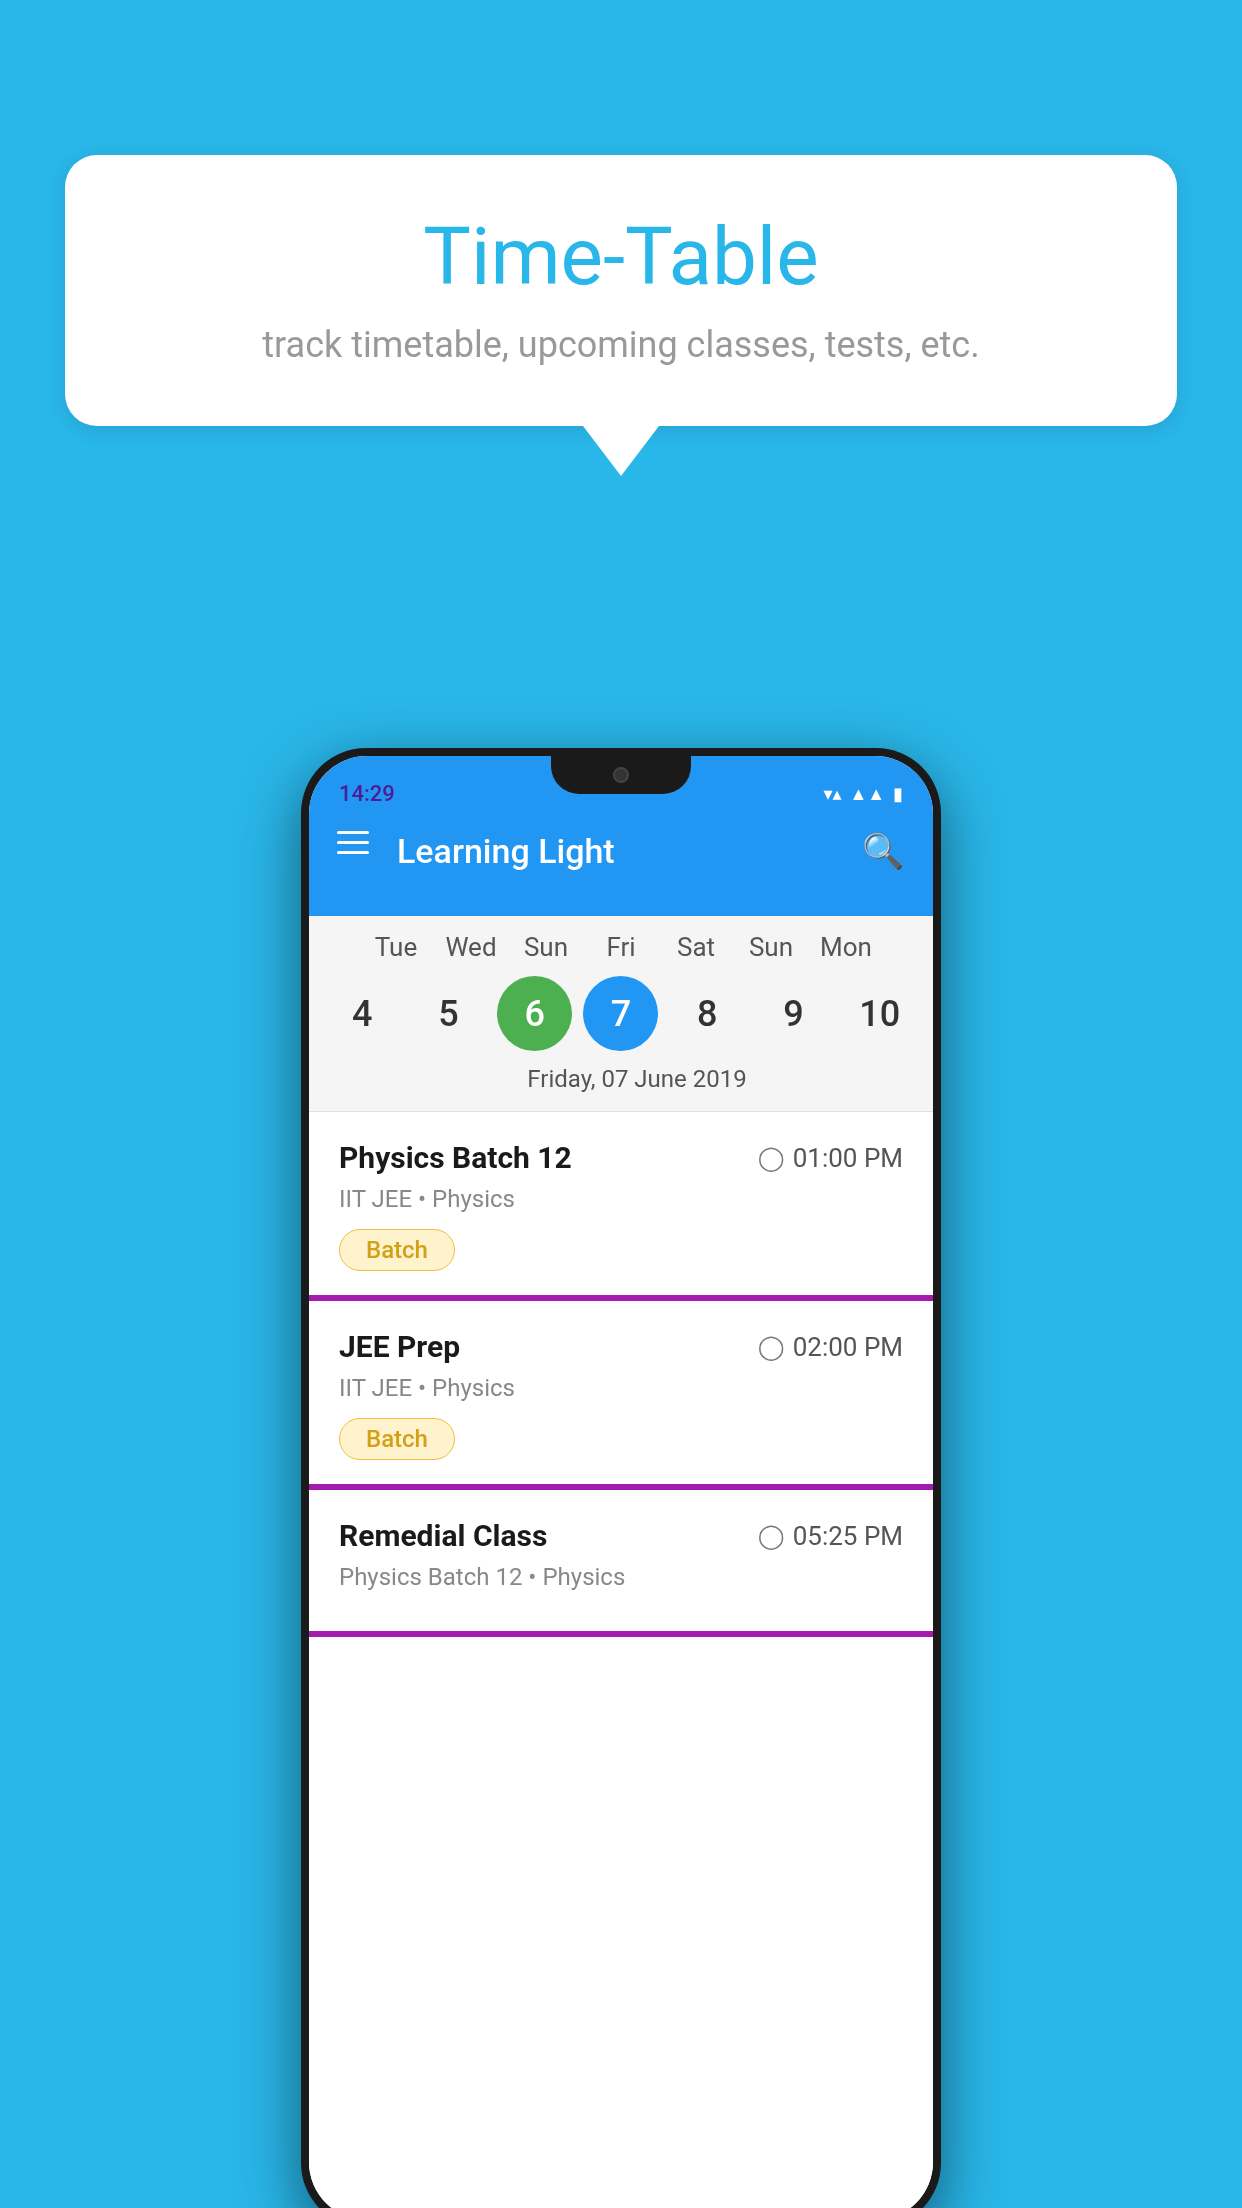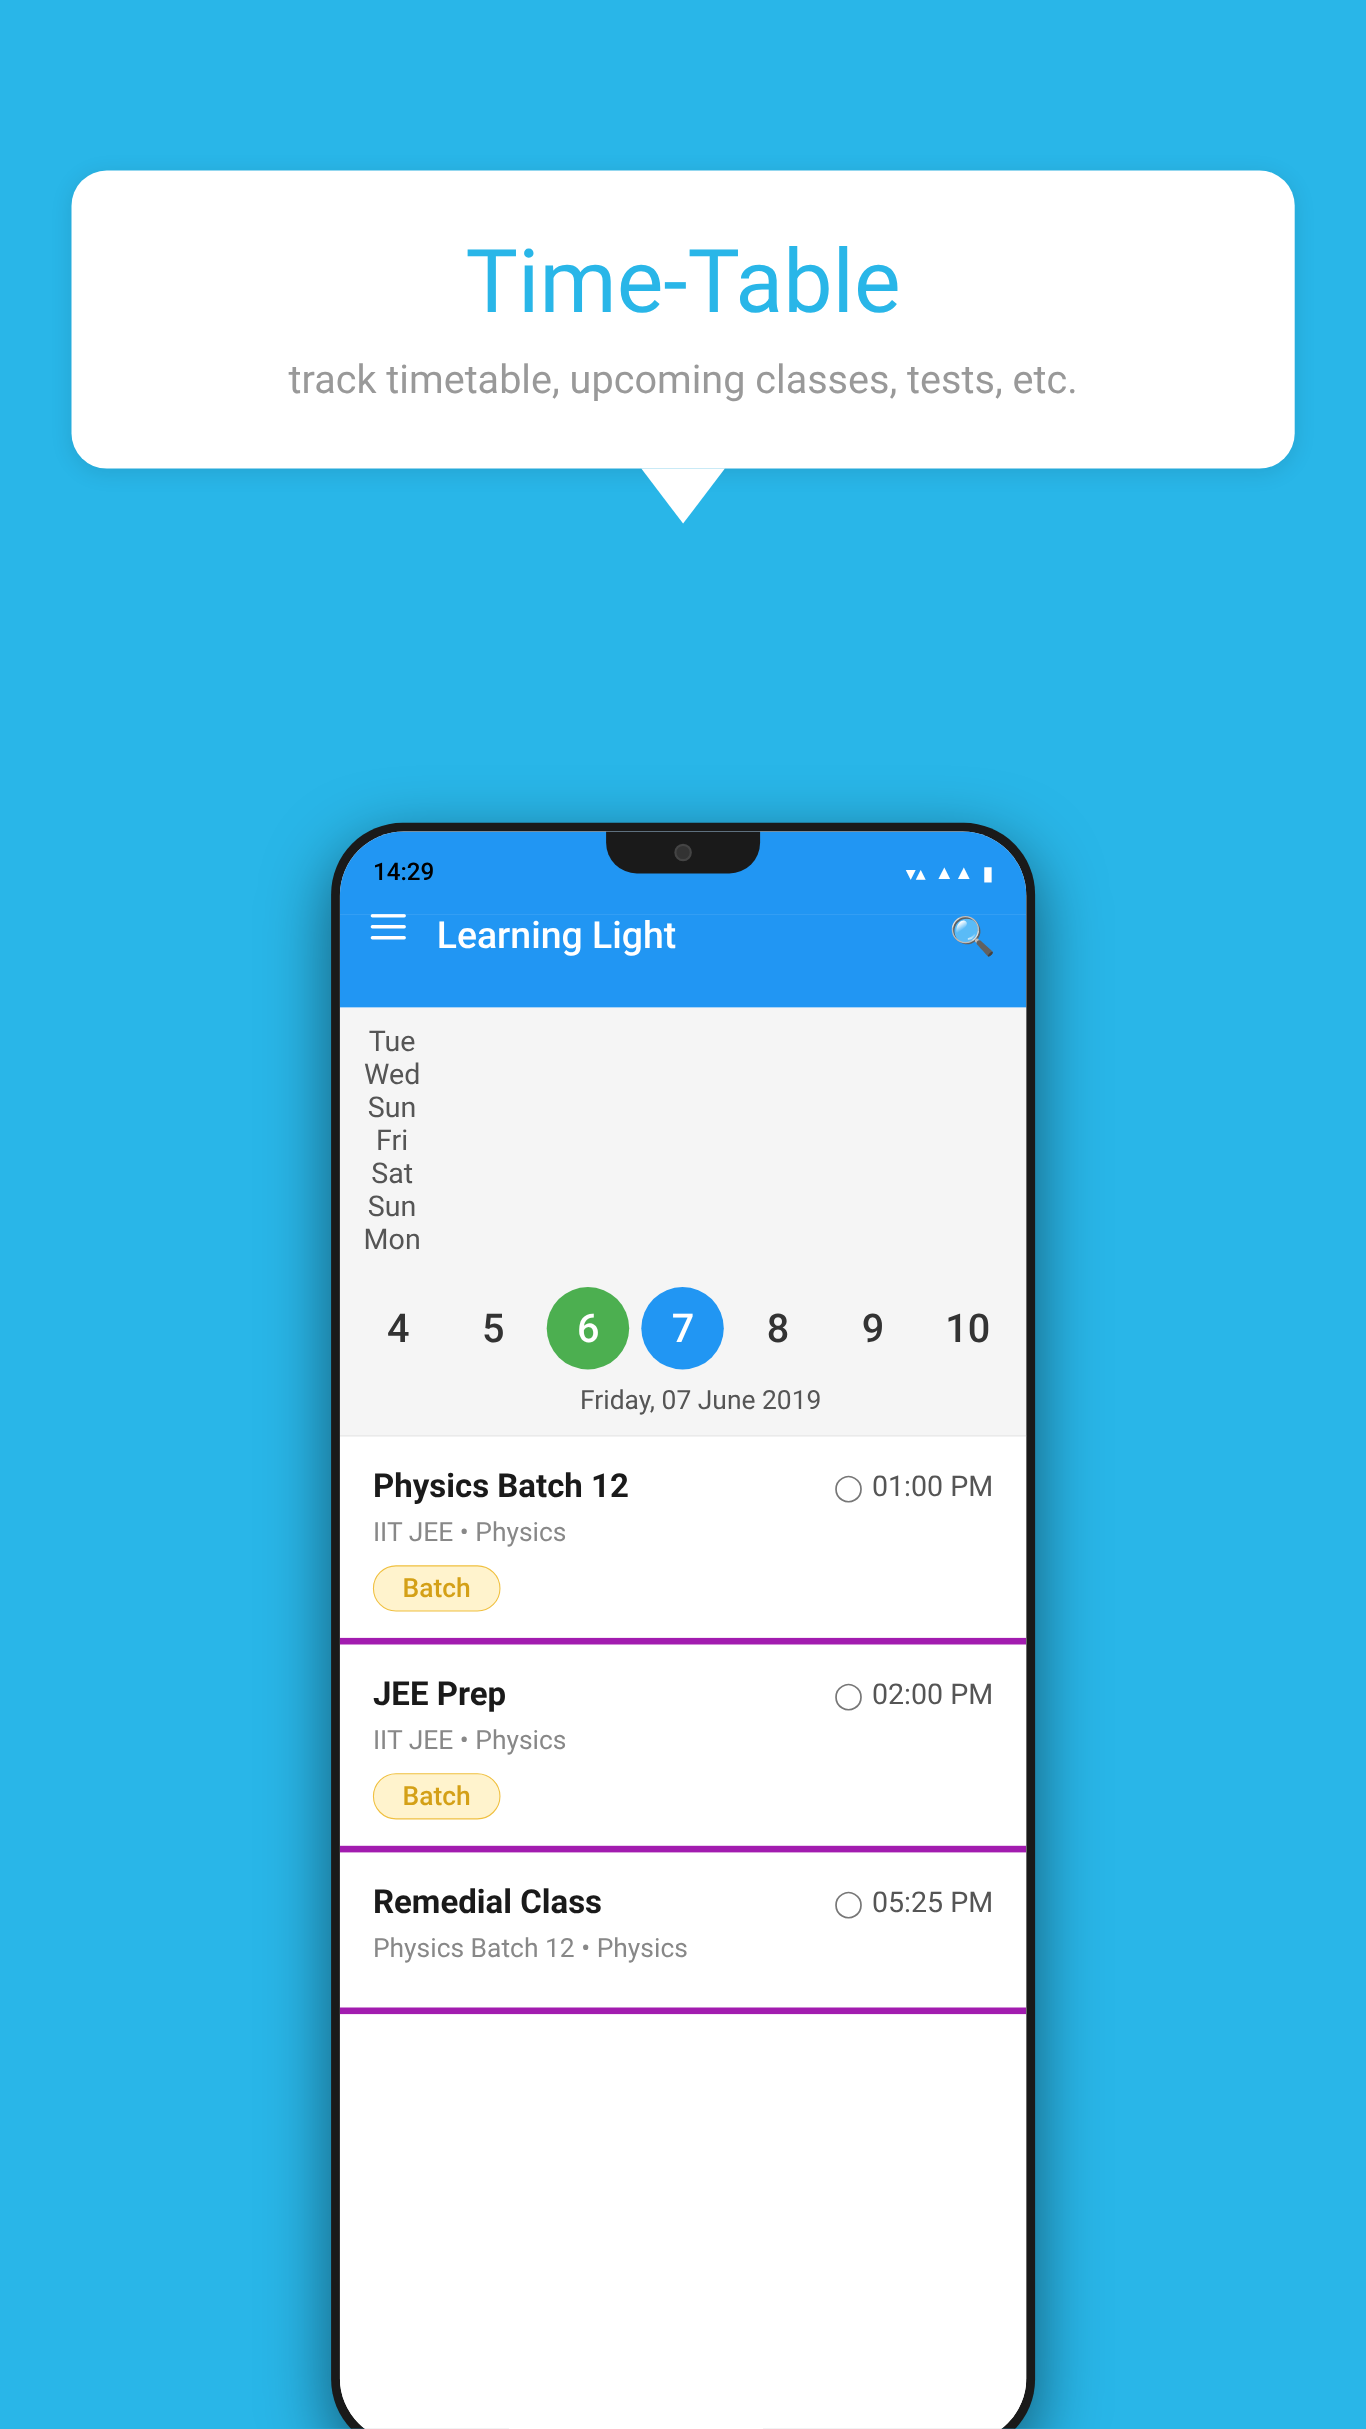--- a/index.html
+++ b/index.html
@@ -111,21 +111,21 @@
       background: #2196f3;
       height: 75px;
       position: relative;
       display: flex;
       align-items: center;
       justify-content: space-between;
       padding: 0 30px;
     }
 
     .status-time {
-      color: #000000;
+      color: #4c1d95;
       font-size: 22px;
       font-weight: 500;
     }
 
     .notch {
       position: absolute;
       top: 0;
       left: 50%;
       transform: translateX(-50%);
       width: 140px;
@@ -197,22 +197,21 @@
     .calendar-strip {
       background: #f5f5f5;
       padding: 16px 0 8px;
       border-bottom: 1px solid #e0e0e0;
     }
 
     .day-names {
       display: flex;
       justify-content: center;
       padding: 0 10px;
-      margin-bottom: 28px;
-      flex-direction: column;
+      margin-bottom: 14px;
     }
 
     .day-name {
       color: #555;
       font-size: 26px;
       font-weight: 400;
       width: 75px;
       text-align: center;
     }
 

